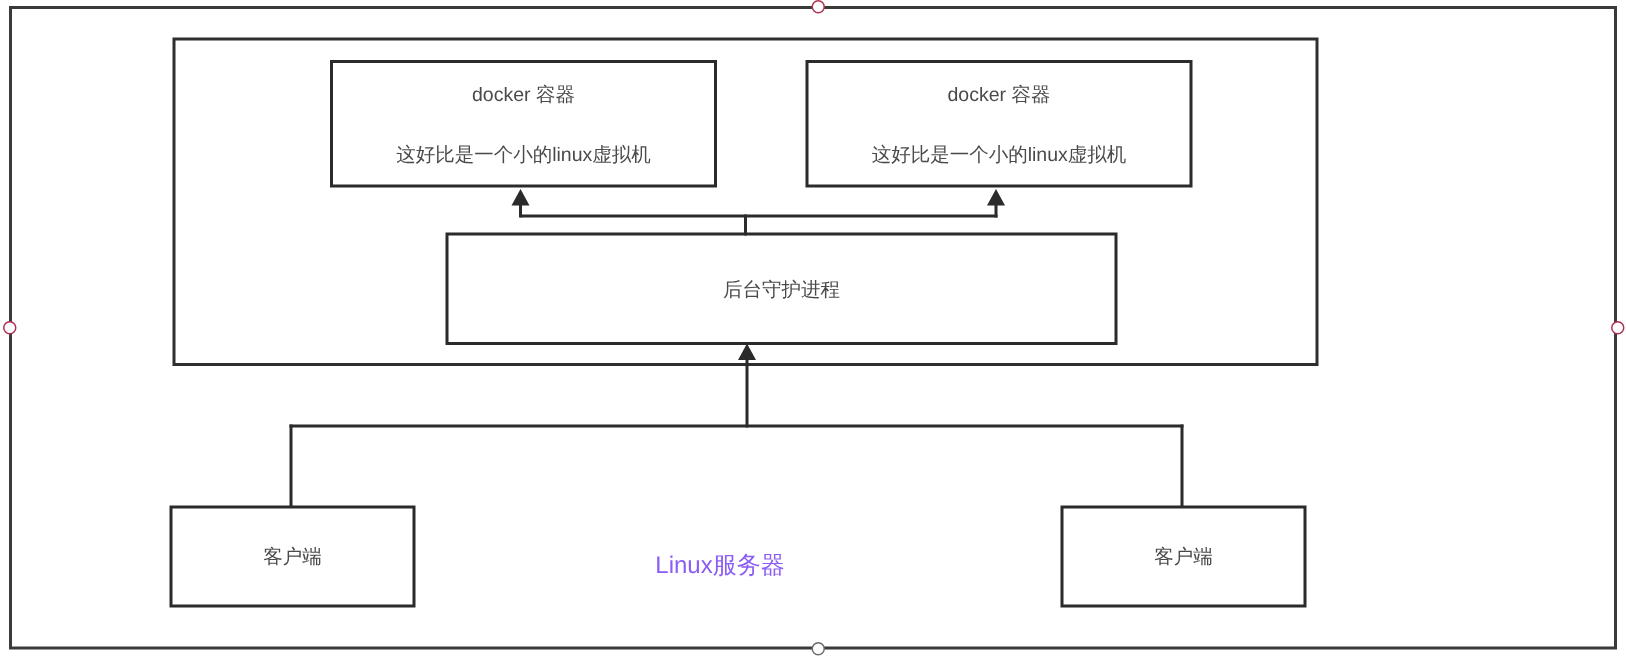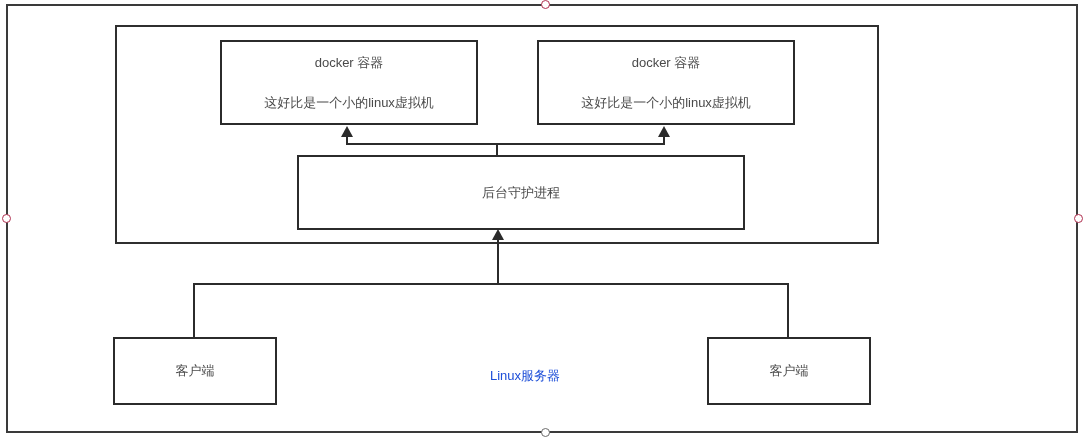--- a/index.html
+++ b/index.html
@@ -100,23 +100,23 @@
   }
   .box-text .line {
     display: block;
   }
 
   #server-label {
     position: absolute;
     left: 400px;
     top: 367px;
     width: 160px;
-    text-align: right;
-    color: #1d4ed8;
-    font-size: 13px;
+    text-align: center;
+    color: #8b5cf6;
+    font-size: 16px;
   }
 
   
   .seg {
     position: absolute;
     background: #2b2b2b;
   }
   .seg-h { height: 2px; }
   .seg-v { width: 2px; }
 

